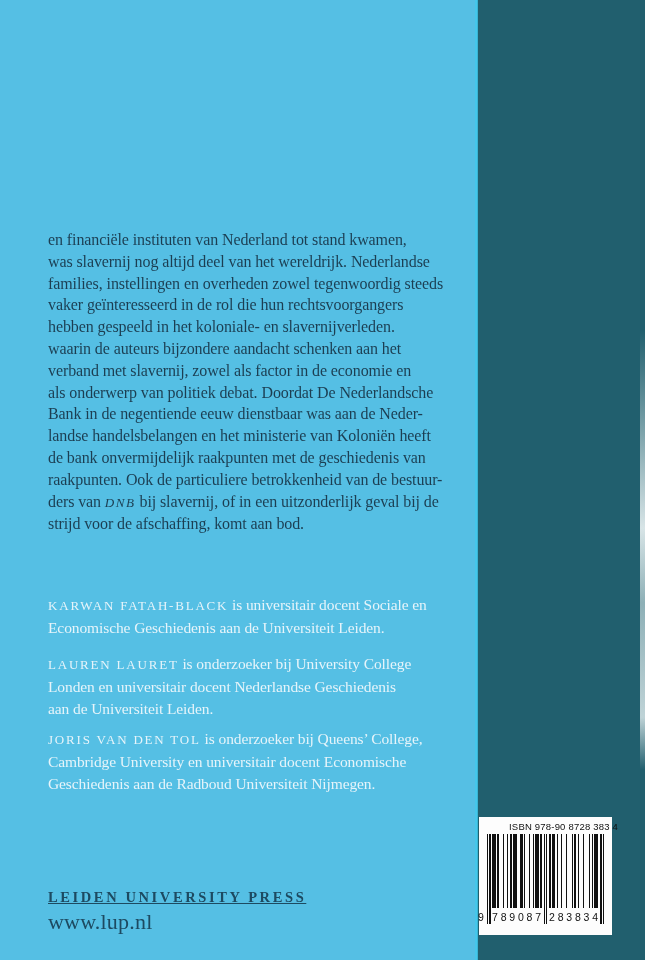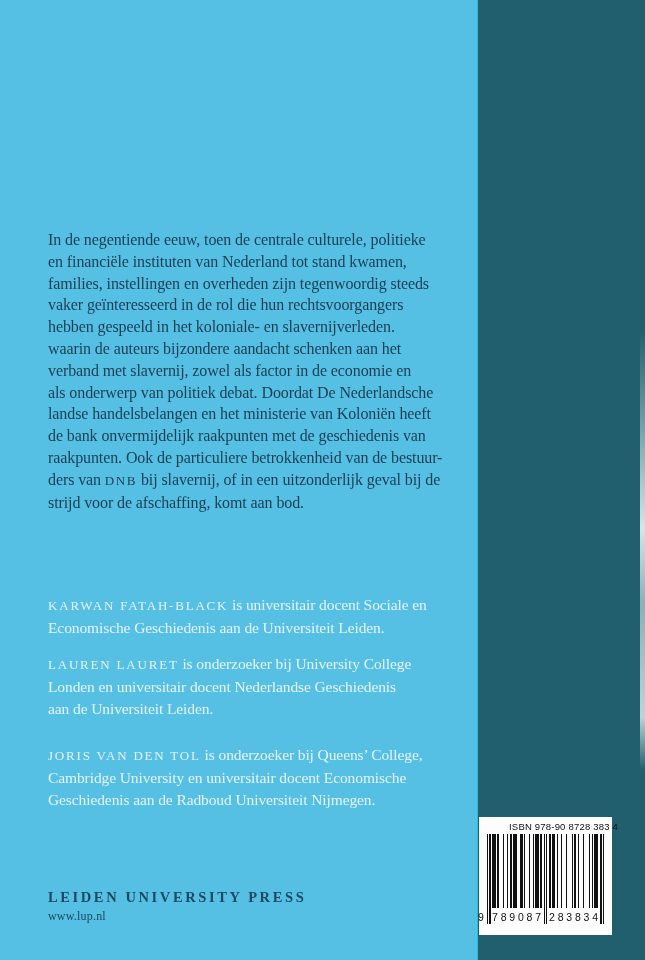--- a/index.html
+++ b/index.html
@@ -25,33 +25,33 @@
       rgba(230,242,242,.55) 62%,
       rgba(244,250,250,.75) 88%,
       rgba(255,255,255,0) 100%);
   }
   .blurb{
     position:absolute;left:48px;top:229px;width:412px;
     color:var(--body,#1c3e52);
     font-size:16px;line-height:21.8px;letter-spacing:-.1px;
     white-space:nowrap;
   }
-  .sc{font-size:.82em;letter-spacing:1.5px;}
+  .sc{font-size:.82em;letter-spacing:1.5px;font-style:italic;}
   .authors{position:absolute;left:48px;top:594px;width:420px;
     color:var(--light,#e6f4fa);font-size:15.5px;line-height:22px;
     white-space:nowrap;letter-spacing:-.1px;}
   .author{margin:0 0 14px 0;}
-  .author:nth-child(2){margin-bottom:24px;}
+  .author:nth-child(2){margin-bottom:8px;}
   .aname{font-size:13px;letter-spacing:1.8px;color:var(--light,#eef8fc);}
   .publisher{
     position:absolute;left:48px;top:889px;color:var(--pub,#1d4a61);
     white-space:nowrap;
   }
-  .pub-name{font-size:14.5px;font-weight:bold;letter-spacing:2.6px;}
-  .pub-url{font-size:12px;margin-top:3px;letter-spacing:.2px;}
+  .pub-name{font-size:14.5px;font-weight:bold;letter-spacing:2.6px;text-decoration:underline;}
+  .pub-url{font-size:22px;margin-top:3px;letter-spacing:.2px;}
   .barcode-box{
     position:absolute;left:479px;top:817px;width:133px;height:118px;
     background:#fdfdfd;
   }
   .isbn-label{
     font-family:"Liberation Sans", sans-serif;
     font-size:9.5px;color:#111;text-align:center;
     padding-top:4px;letter-spacing:.2px;white-space:nowrap;margin-left:30px;
   }
   .barcode-area{position:relative;width:117px;height:90px;margin:2px auto 0;}
@@ -65,28 +65,29 @@
   .bc-g2{position:absolute;left:62px;width:49px;bottom:0;display:flex;justify-content:space-between;}
 </style>
 </head>
 <body style="--bg: #55bfe4; --stripe: #215f6e; --edge: #41c9ec; --body: #1c3e52; --light: #e6f4fa; --pub: #1d4a61;">
 
 <div class="stripe"></div>
 <div class="stripe-edge"></div>
 <div class="page-edge"></div>
 
 <div class="blurb">
-    <div>In de negentiende eeuw, toen de centrale culturele, politieke</div>
     <div>en financiële instituten van Nederland tot stand kwamen,</div>
-    <div>families, instellingen en overheden zijn tegenwoordig steeds</div>
+    <div>was slavernij nog altijd deel van het wereldrijk. Nederlandse</div>
+    <div>families, instellingen en overheden zowel tegenwoordig steeds</div>
     <div>vaker geïnteresseerd in de rol die hun rechtsvoorgangers</div>
     <div>hebben gespeeld in het koloniale- en slavernijverleden.</div>
     <div>waarin de auteurs bijzondere aandacht schenken aan het</div>
     <div>verband met slavernij, zowel als factor in de economie en</div>
     <div>als onderwerp van politiek debat. Doordat De Nederlandsche</div>
+    <div>Bank in de negentiende eeuw dienstbaar was aan de Neder-</div>
     <div>landse handelsbelangen en het ministerie van Koloniën heeft</div>
     <div>de bank onvermijdelijk raakpunten met de geschiedenis van</div>
     <div>raakpunten. Ook de particuliere betrokkenheid van de bestuur-</div>
     <div>ders van <span class="sc">DNB</span> bij slavernij, of in een uitzonderlijk geval bij de</div>
     <div>strijd voor de afschaffing, komt aan bod.</div>
   </div>
 
 <div class="authors">
     <div class="author">
       <div><span class="aname">KARWAN FATAH-BLACK</span> is universitair docent Sociale en</div>

